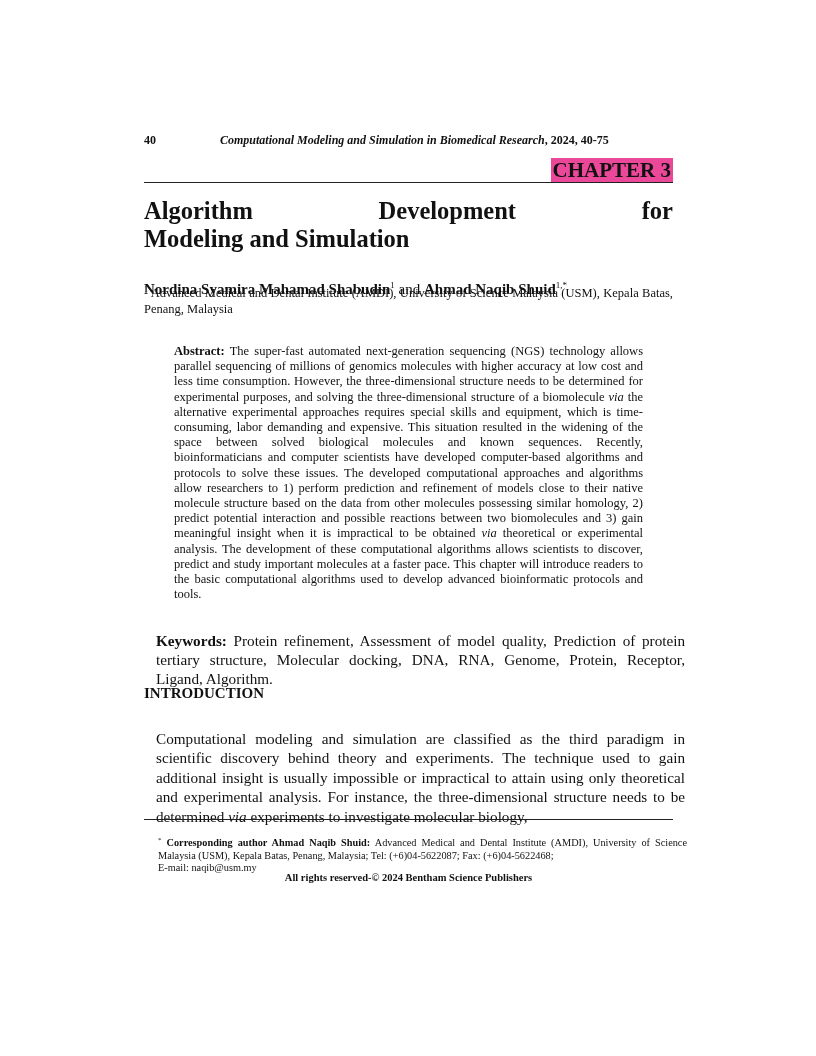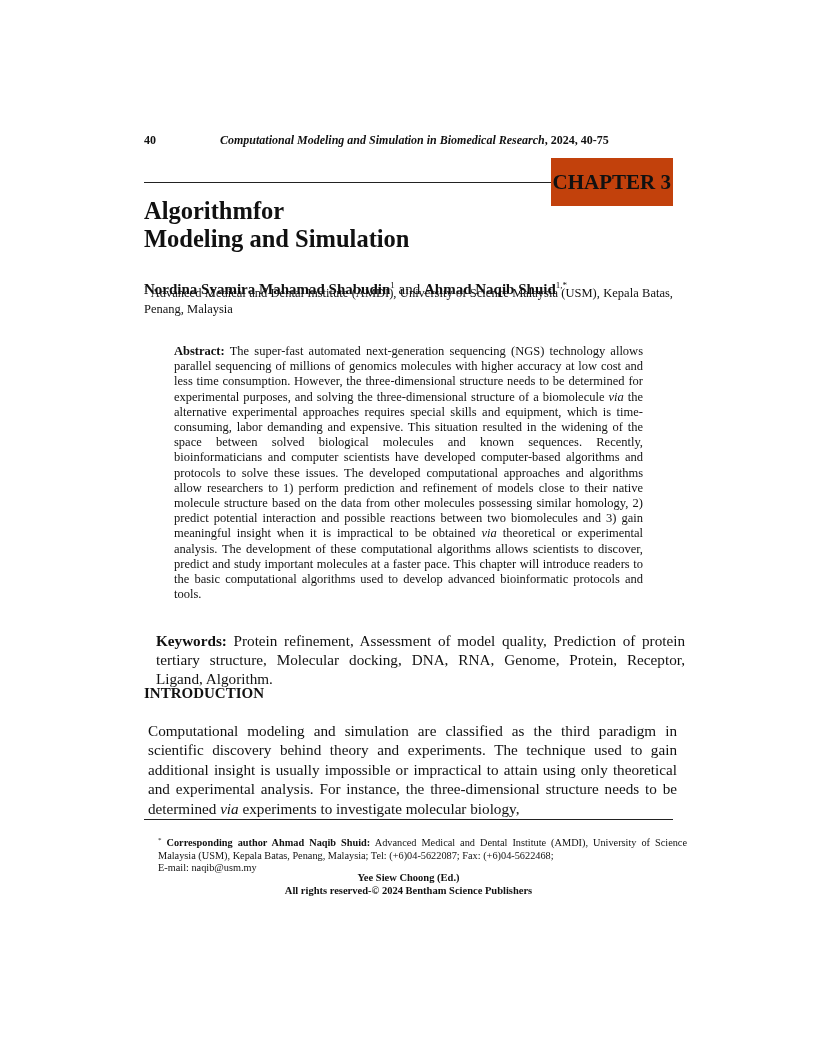--- a/index.html
+++ b/index.html
@@ -3,53 +3,54 @@
 <meta charset="utf-8">
 <style>
   html, body { margin: 0; padding: 0; background: #ffffff; }
   body { width: 816px; height: 1056px; position: relative; overflow: hidden;
          font-family: "Liberation Serif", "DejaVu Serif", serif; color: #111; }
   .running-head { position: absolute; top: 133px; left: 144px; width: 529px; font-size: 12px; font-weight: bold; }
   .running-head .pno { position: absolute; left: 0; }
   .running-head .journal { position: absolute; left: 76px; font-style: italic; }
   .running-head .journal .rest { font-style: normal; text-align: right; }
   .chapter-row { position: absolute; top: 158px; left: 144px; width: 529px; height: 24px; border-bottom: 1px solid #222; }
-  .chapter-label { position: absolute; right: 0; top: 0; background: #c2410c; padding: 12px 2px; font-size: 21px; font-weight: bold; line-height: 24px; }
+  .chapter-label { position: absolute; right: 0; top: 0; background: #ec4899; padding: 0 2px; font-size: 21px; font-weight: bold; line-height: 24px; }
   .title { position: absolute; top: 197px; left: 144px; width: 529px; font-size: 24.5px; font-weight: bold; line-height: 28px; text-align: justify; text-align-last: left; margin: 0; }
-  .title .line1 { display: flex; }
+  .title .line1 { display: flex; justify-content: space-between; }
   .authors { position: absolute; top: 264px; left: 144px; width: 529px; font-size: 15px; line-height: 18px; margin-top: 16px; }
   .authors b { font-weight: bold; }
   .authors sup { font-size: 9px; vertical-align: super; line-height: 0; }
   .affiliation { position: absolute; top: 286px; left: 144px; width: 529px; font-size: 12.5px; line-height: 15.5px; text-align: justify; }
   .affiliation sup { font-size: 8px; line-height: 0; }
   .abstract { position: absolute; top: 344px; left: 174px; width: 469px; font-size: 12.5px; line-height: 15.2px; text-align: justify; margin: 0; }
   .abstract b { font-weight: bold; }
   .keywords { position: absolute; top: 619px; left: 144px; width: 529px; font-size: 15.2px; line-height: 19px; text-align: justify; margin: 12px; }
   .section-heading { position: absolute; top: 685px; left: 144px; font-size: 15px; font-weight: bold; margin: 0; text-align: center; }
-  .intro { position: absolute; top: 717px; left: 144px; width: 529px; font-size: 15.2px; line-height: 19.4px; text-align: justify; margin: 4px; }
+  .intro { position: absolute; top: 717px; left: 144px; width: 529px; font-size: 15.2px; line-height: 19.4px; text-align: justify; margin: 12px; }
   .footnote-rule { position: absolute; top: 819px; left: 144px; width: 529px; border-top: 1px solid #222; }
   .footnote { position: absolute; top: 823px; left: 144px; width: 529px; font-size: 10.3px; line-height: 12.6px; text-align: justify; margin: 14px; }
   .footnote sup { font-size: 7px; line-height: 0; }
   .editor { position: absolute; top: 872px; left: 144px; width: 529px; text-align: center; font-size: 10.5px; font-weight: bold; line-height: 12.5px; }
 </style>
 </head>
 <body>
 
 <div class="running-head">
   <span class="pno">40</span>
   <span class="journal"><span>Computational Modeling and Simulation in Biomedical Research</span><span class="rest">, 2024, 40-75</span></span>
 </div>
 
 <div class="chapter-row">
   <span class="chapter-label">CHAPTER 3</span>
 </div>
 
 <h1 class="title">
   <span class="line1">
     <span>Algorithm</span>
+    <span>Development</span>
     <span>for</span>
   </span>
   <span style="display:block">Modeling and Simulation</span>
 </h1>
 
 <div class="authors">
   <b>Nordina Syamira Mahamad Shabudin</b><sup>1</sup><span> and </span><b>Ahmad Naqib Shuid</b><sup>1,*</sup>
 </div>
 
 <div class="affiliation">
@@ -71,15 +72,14 @@
 </p>
 
 <div class="footnote-rule"></div>
 
 <p class="footnote">
   <sup>*</sup><b> Corresponding author Ahmad Naqib Shuid:</b><span> Advanced Medical and Dental Institute (AMDI), University of Science Malaysia (USM), Kepala Batas, Penang, Malaysia; Tel: (+6)04-5622087; Fax: (+6)04-5622468;</span><br>
   <span>E-mail: naqib@usm.my</span>
 </p>
 
 <div class="editor">
-  <div>Yee Siew Choong (Ed.)</div>
   <div>All rights reserved-© 2024 Bentham Science Publishers</div>
 </div>
 
 </body></html>

